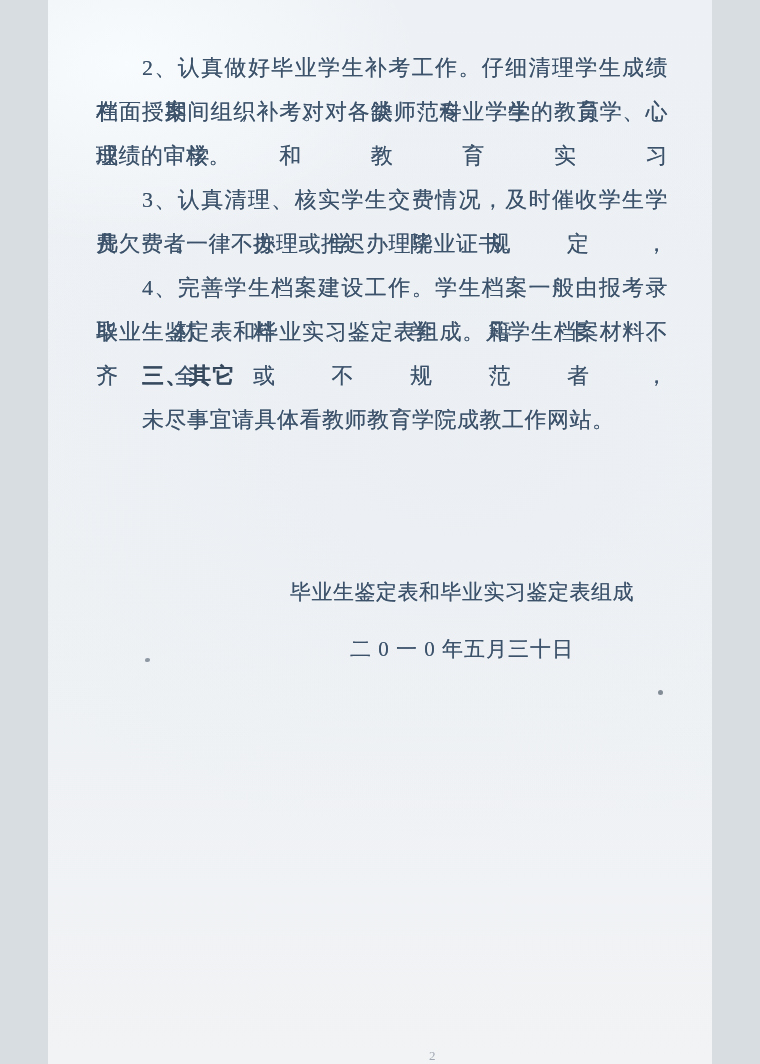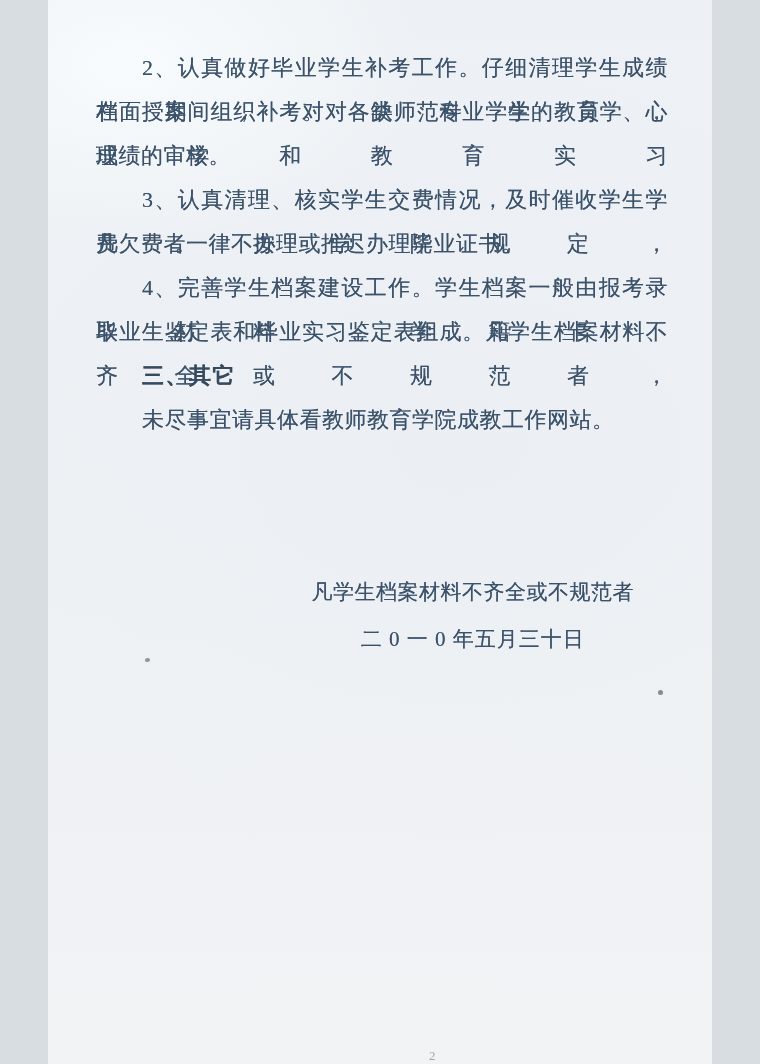--- a/index.html
+++ b/index.html
@@ -50,21 +50,21 @@
   }
   .sig {
     font-size: 21px;
     line-height: 28px;
     letter-spacing: 0.5px;
     text-shadow: 0 0 0.6px rgba(64,88,112,0.75);
   }
   .date {
     font-size: 21px;
     line-height: 28px;
-    margin-top: 19px;
+    margin-top: 29px;
     letter-spacing: 1px;
     text-shadow: 0 0 0.6px rgba(64,88,112,0.75);
   }
   .speck { position: absolute; }
   .speck.s1 {
     left: 97px; top: 658px;
     width: 5px; height: 4px;
     background: #7d8894;
     border-radius: 50% 40% 50% 40%;
     opacity: 0.85;
@@ -95,20 +95,20 @@
     <div class="line">成绩的审核。</div>
     <div class="line indent fill">3、认真清理、核实学生交费情况，及时催收学生学费。按学院规定，</div>
     <div class="line">凡欠费者一律不办理或推迟办理毕业证书。</div>
     <div class="line indent fill">4、完善学生档案建设工作。学生档案一般由报考录取材料、学籍卡、</div>
     <div class="line fill">毕业生鉴定表和毕业实习鉴定表组成。凡学生档案材料不齐全或不规范者，</div>
     <div class="line indent heading">三、其它</div>
     <div class="line indent">未尽事宜请具体看教师教育学院成教工作网站。</div>
   </div>
 
   <div class="sig-block">
-    <div class="sig">凡学生档案材料不齐全或不规范者</div>
+    <div class="sig">毕业生鉴定表和毕业实习鉴定表组成</div>
     <div class="date">二 0 一 0 年五月三十日</div>
   </div>
 
   <div class="speck s1"></div>
   <div class="speck s2"></div>
   <div class="pagenum">2</div>
 </div>
 
 </body></html>

